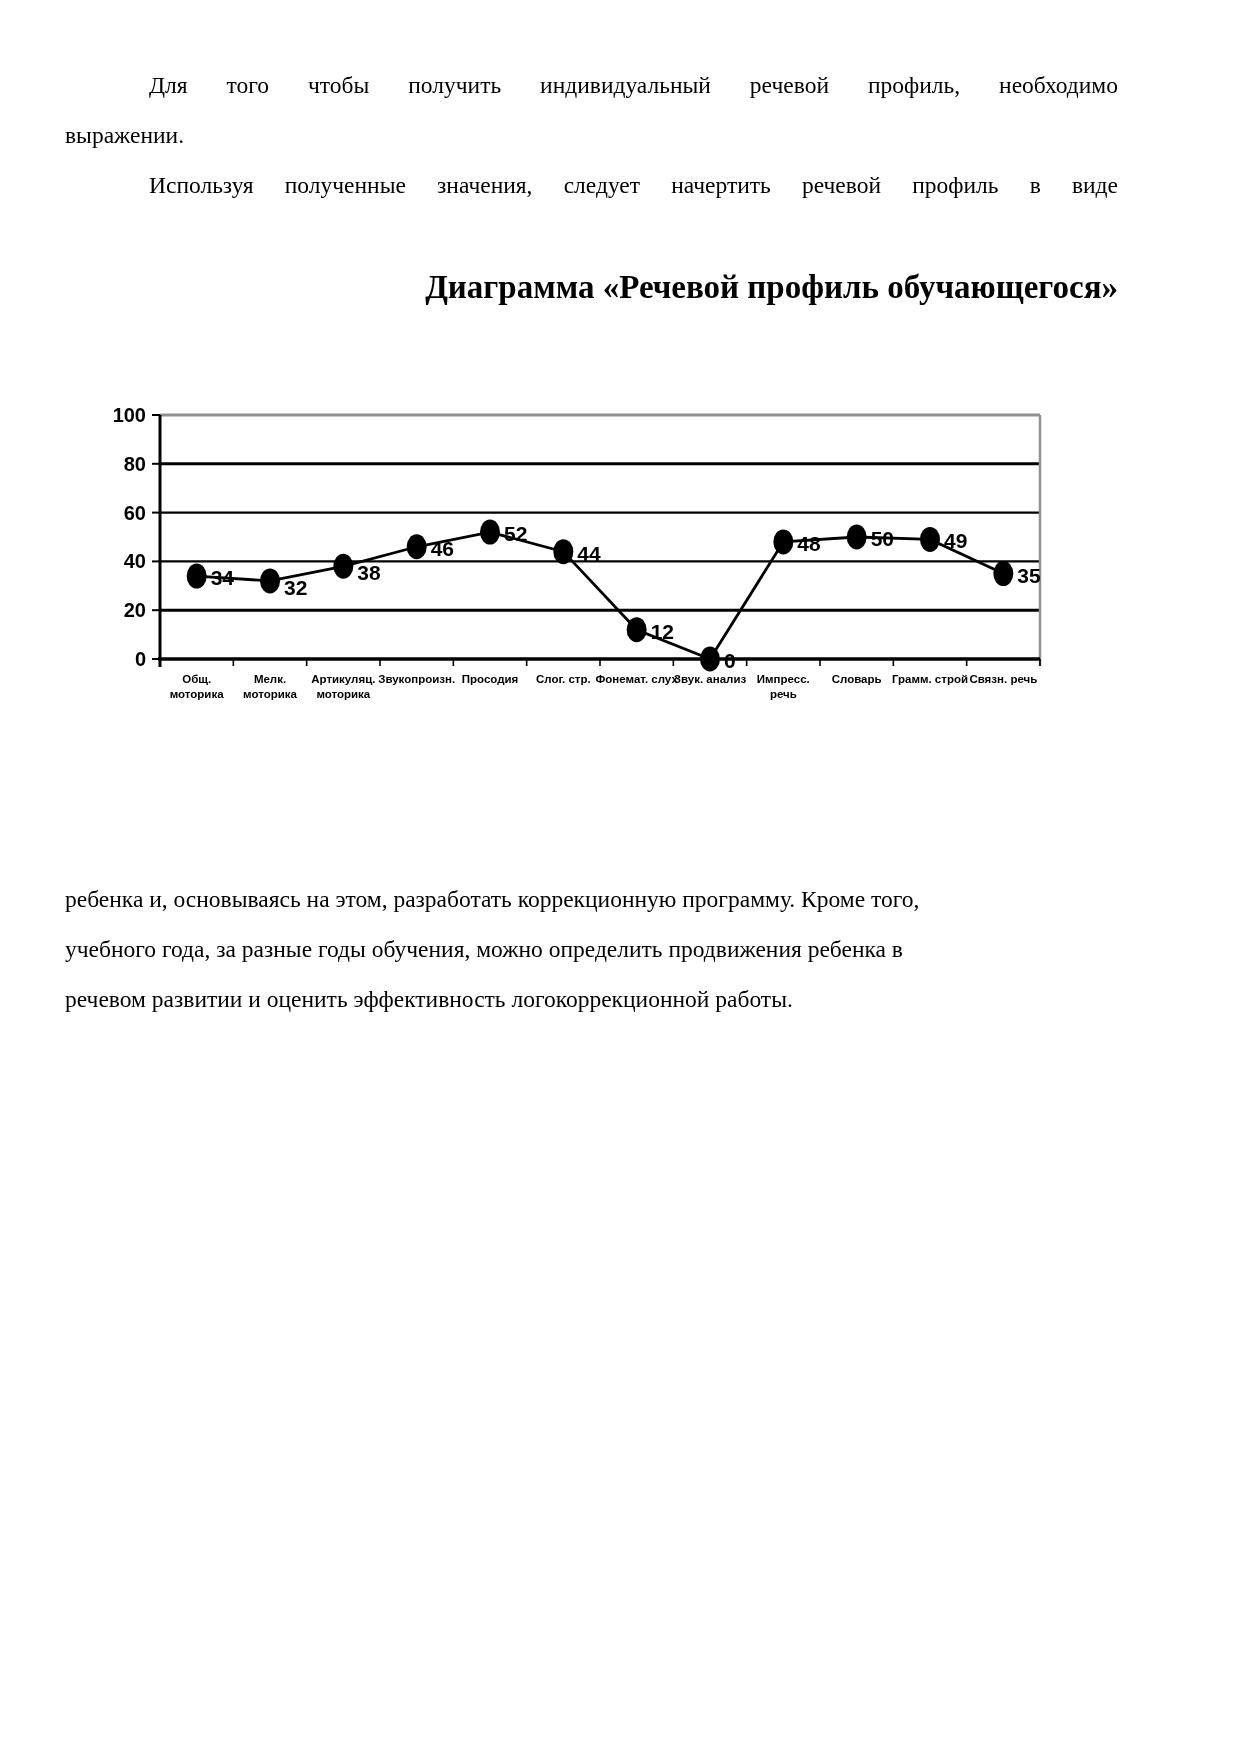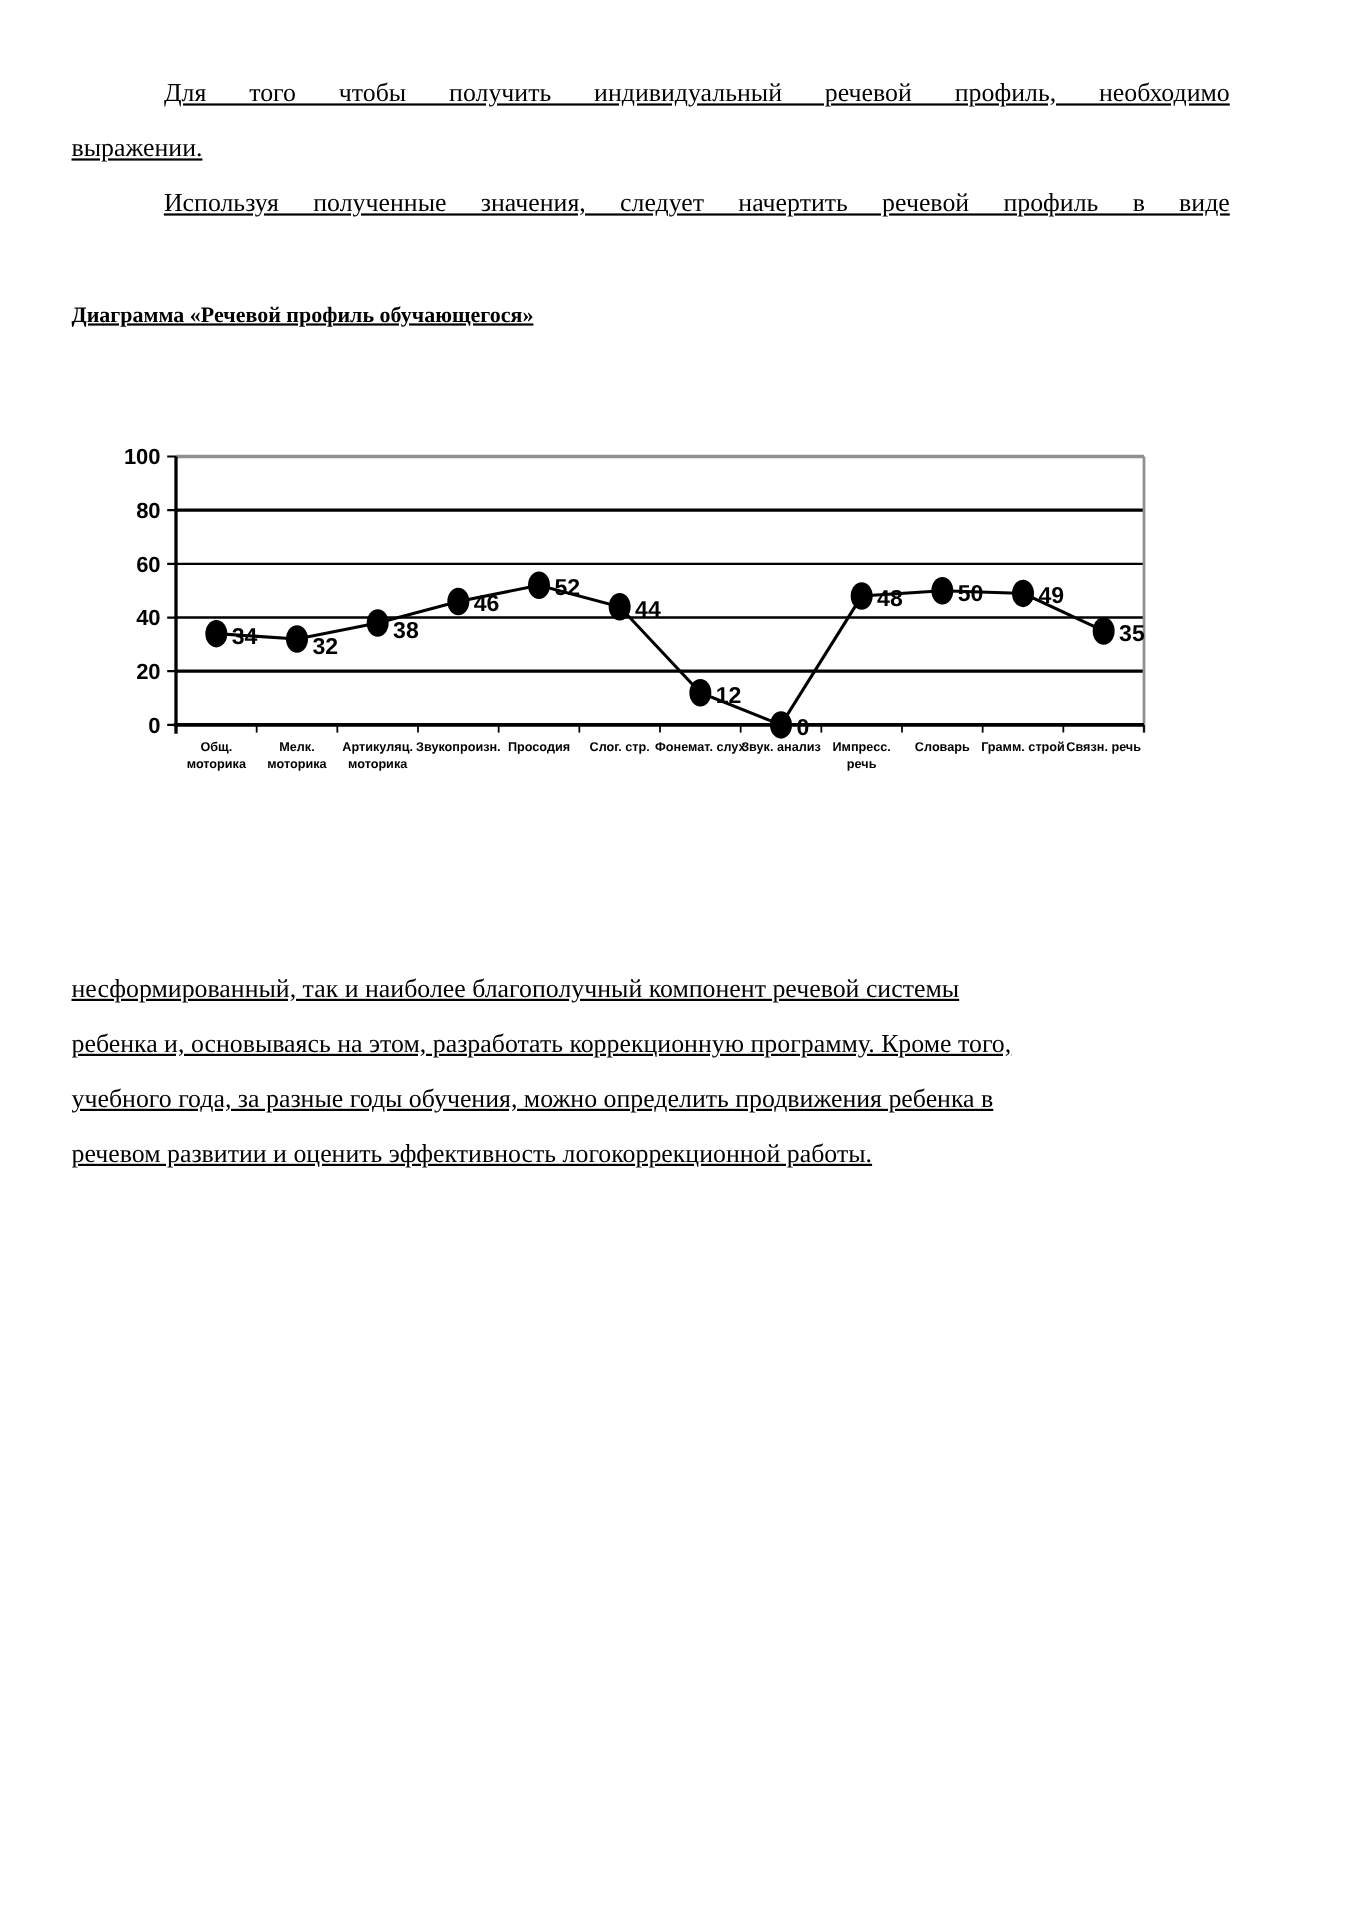--- a/index.html
+++ b/index.html
@@ -2,30 +2,30 @@
 <html><head>
 <meta charset="utf-8">
 <style>
   html,body{margin:0;padding:0;background:#ffffff;}
   body{
     width:1240px;height:1754px;
     font-family:"Liberation Serif",serif;
     color:#000;
     overflow:hidden;
   }
-  .page{width:1196px;box-sizing:border-box;padding:60px 78px 0 65px;text-decoration:underline;}
+  .page{width:1196px;box-sizing:border-box;padding:60px 78px 0 65px;}
   .para{font-size:23.5px;line-height:50px;}
   .tline{min-height:50px;}
   .jl{text-align:justify;text-align-last:justify;}
   .ind1{text-indent:84px;}
   .ind3{text-indent:66px;}
   .heading{
     margin:58px 0 0 0;
-    font-size:20px;line-height:38px;
-    font-weight:bold;text-align:left;
+    font-size:33px;line-height:38px;
+    font-weight:bold;text-align:right;
   }
   .chart{display:block;margin-top:83px;}
   .p3{margin-top:150px;}
 </style>
 </head>
 <body>
 
 <div class="page">
 
   <div class="para">
@@ -110,19 +110,18 @@
       <text x="571.6666666666666" y="294" text-anchor="middle" font-family="&quot;Liberation Sans&quot;, sans-serif" font-size="11.5" font-weight="700" fill="#000">Фонемат. слух</text>
       <text x="644.9999999999999" y="294" text-anchor="middle" font-family="&quot;Liberation Sans&quot;, sans-serif" font-size="11.5" font-weight="700" fill="#000">Звук. анализ</text>
       <text x="718.3333333333333" y="294" text-anchor="middle" font-family="&quot;Liberation Sans&quot;, sans-serif" font-size="11.5" font-weight="700" fill="#000">Импресс.</text>
       <text x="718.3333333333333" y="309" text-anchor="middle" font-family="&quot;Liberation Sans&quot;, sans-serif" font-size="11.5" font-weight="700" fill="#000">речь</text>
       <text x="791.6666666666666" y="294" text-anchor="middle" font-family="&quot;Liberation Sans&quot;, sans-serif" font-size="11.5" font-weight="700" fill="#000">Словарь</text>
       <text x="864.9999999999999" y="294" text-anchor="middle" font-family="&quot;Liberation Sans&quot;, sans-serif" font-size="11.5" font-weight="700" fill="#000">Грамм. строй</text>
       <text x="938.3333333333333" y="294" text-anchor="middle" font-family="&quot;Liberation Sans&quot;, sans-serif" font-size="11.5" font-weight="700" fill="#000">Связн. речь</text>
     </svg>
 
   <div class="para p3">
-    <div class="tline">несформированный, так и наиболее благополучный компонент речевой системы</div>
     <div class="tline">ребенка и, основываясь на этом, разработать коррекционную программу. Кроме того,</div>
     <div class="tline">учебного года, за разные годы обучения, можно определить продвижения ребенка в</div>
     <div class="tline">речевом развитии и оценить эффективность логокоррекционной работы.</div>
   </div>
 
 </div>
 
 </body></html>

